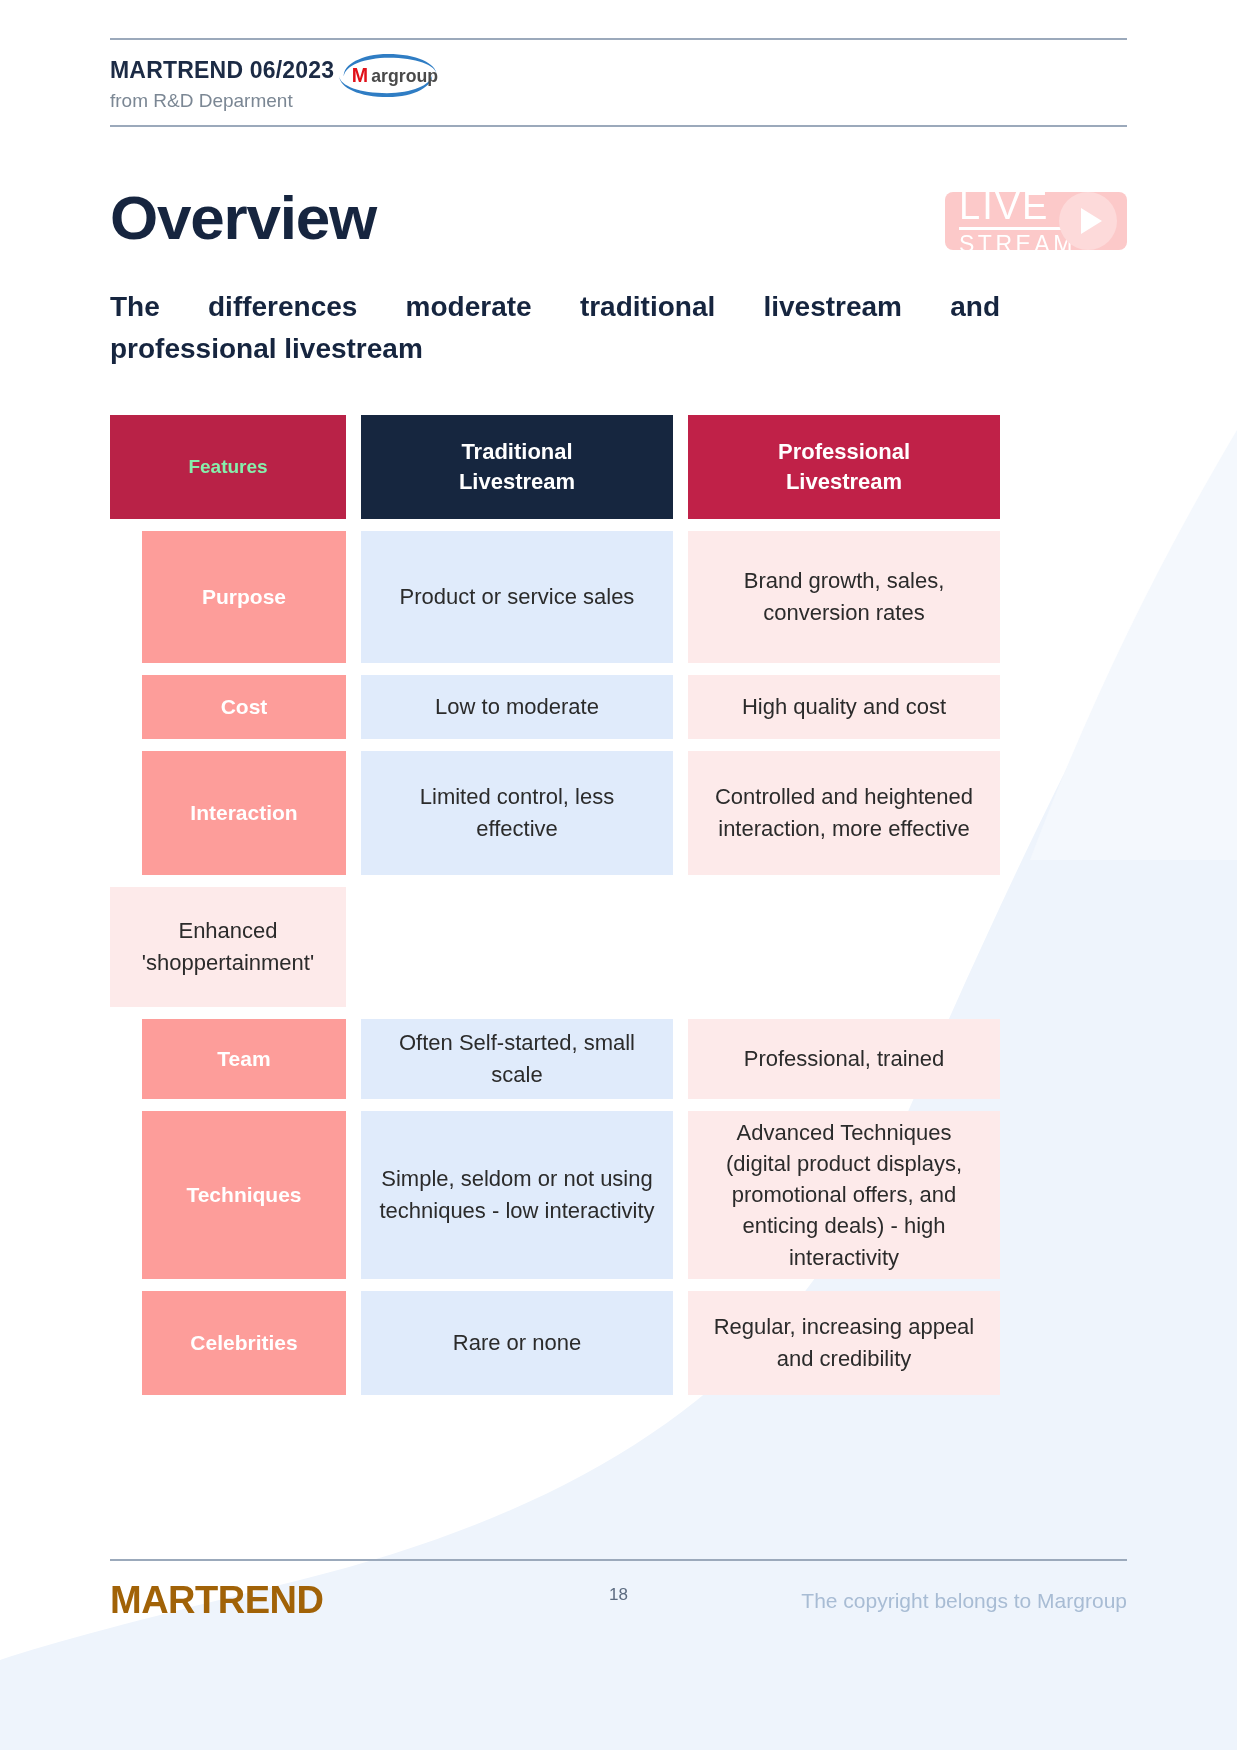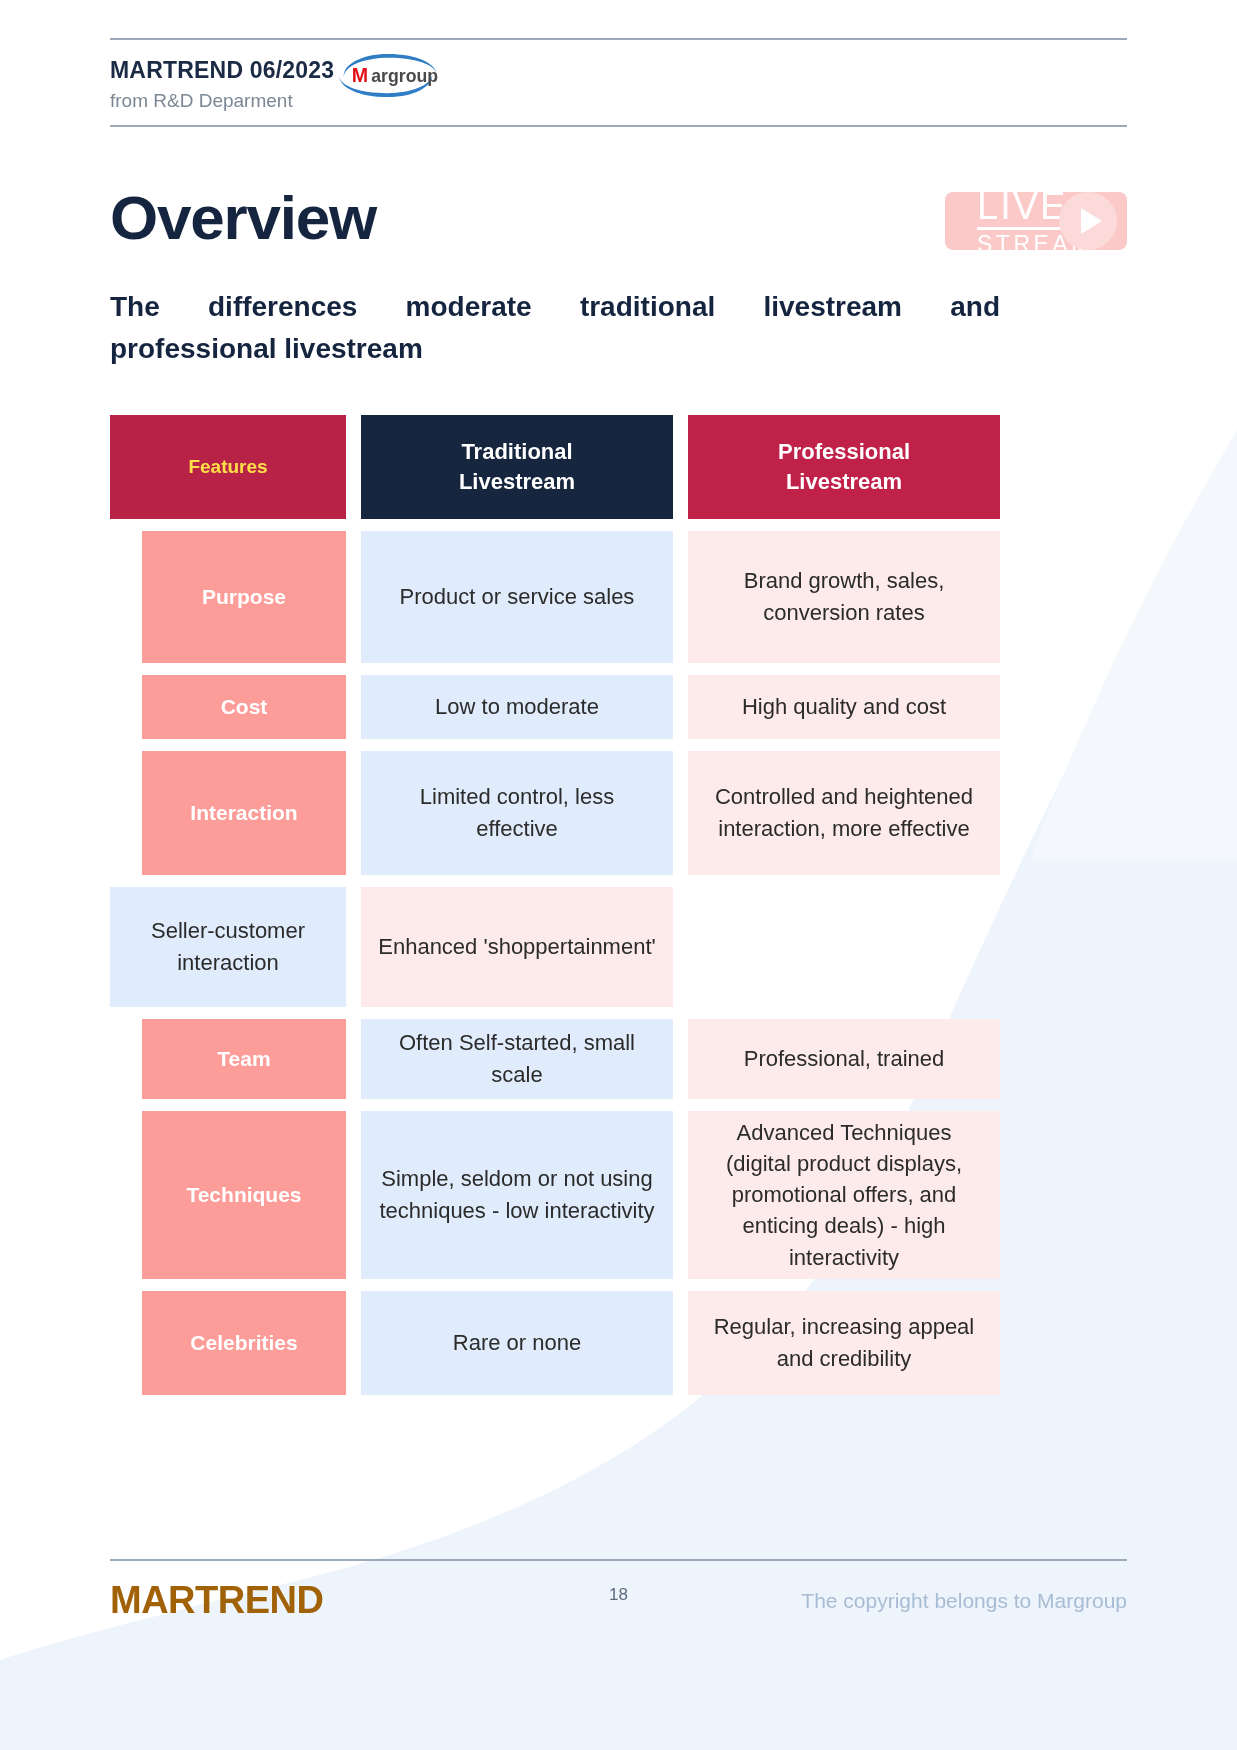--- a/index.html
+++ b/index.html
@@ -86,21 +86,21 @@
 
   
   .live-badge {
     position: relative;
     width: 182px;
     height: 58px;
     background: #fcc9c9;
     border-radius: 8px;
     display: flex;
     align-items: center;
-    padding-left: 32px;
+    padding-left: 14px;
     margin-top: 5px;
     overflow: hidden;
   }
   .live-badge-text {
     display: flex;
     flex-direction: column;
     line-height: 1;
   }
   .live-word {
     font-size: 38px;
@@ -170,21 +170,21 @@
     align-items: center;
     justify-content: center;
     text-align: center;
     padding: 12px 16px;
   }
 
   
   .row-head .cell { height: 104px; }
   .head-feature {
     background: #b92247;
-    color: #fde047;
+    color: #86efac;
     font-size: 19px;
     font-weight: 700;
   }
   .head-trad {
     background: #16263f;
     color: #ffffff;
     font-size: 22px;
     font-weight: 700;
     line-height: 1.35;
   }
@@ -340,21 +340,20 @@
       <div class="cell cell-prof">High quality and cost</div>
     </div>
 
     <div class="row h-124">
       <div class="cell cell-feature">Interaction</div>
       <div class="cell cell-trad">Limited control, less effective</div>
       <div class="cell cell-prof">Controlled and heightened interaction, more effective</div>
     </div>
 
     <div class="row h-120">
-      <div class="cell cell-trad">Seller-customer interaction</div>
       <div class="cell cell-prof">Enhanced 'shoppertainment'</div>
     </div>
 
     <div class="row h-80">
       <div class="cell cell-feature">Team</div>
       <div class="cell cell-trad">Often Self-started, small scale</div>
       <div class="cell cell-prof">Professional, trained</div>
     </div>
 
     <div class="row h-168">

